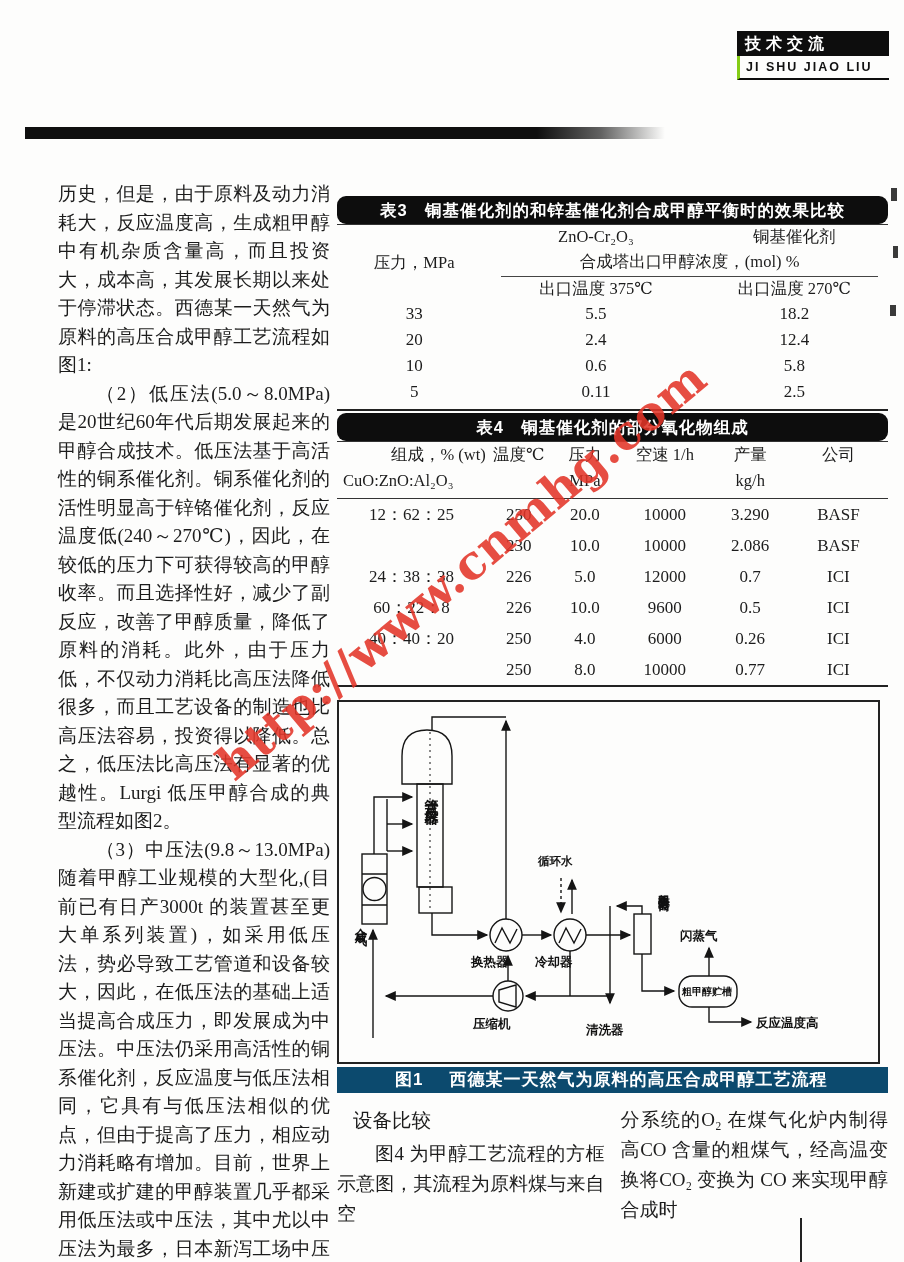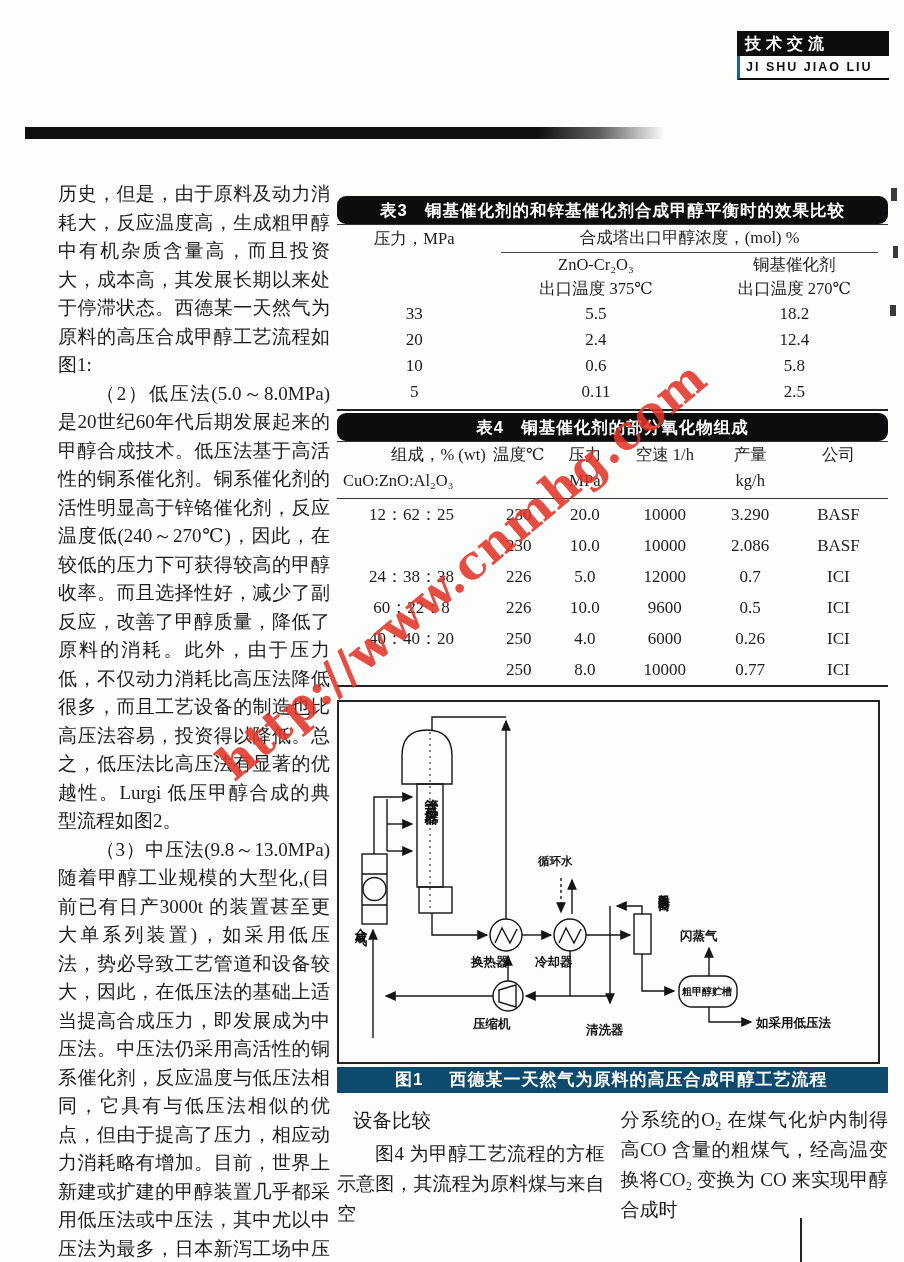--- a/index.html
+++ b/index.html
@@ -10,21 +10,21 @@
     color:#1c1c1c;
   }
   
   .hbadge{position:absolute;left:737px;top:31px;width:152px;}
   .hbadge .cn{
     background:#0d0d0d;color:#fff;height:25px;line-height:25px;
     font-family:"Liberation Sans","DejaVu Sans",sans-serif;
     font-weight:bold;font-size:16px;letter-spacing:5px;padding-left:8px;
   }
   .hbadge .py{
-    border-left:3px solid #0369a1;border-bottom:2px solid #0d0d0d;
+    border-left:3px solid #84cc16;border-bottom:2px solid #0d0d0d;
     height:22px;line-height:22px;
     font-family:"Liberation Sans","DejaVu Sans",sans-serif;
     font-weight:bold;font-size:12.5px;letter-spacing:2px;padding-left:6px;color:#111;
   }
   
   .toprule{
     position:absolute;left:25px;top:127px;width:640px;height:12px;
     background:linear-gradient(to right,#0f0f0f 0%,#0f0f0f 80%,rgba(15,15,15,.65) 90%,rgba(15,15,15,0) 100%);
   }
   
@@ -115,29 +115,29 @@
     <div>
       <div class="tbl-title">表3　铜基催化剂的和锌基催化剂合成甲醇平衡时的效果比较</div>
       <table class="dt t3">
         <colgroup>
             <col style="width:28%">
             <col style="width:38%">
             <col style="width:34%">
           </colgroup>
         <thead>
           <tr>
+            <td></td>
+            <td>ZnO-Cr₂O₃</td>
+            <td>铜基催化剂</td>
+          </tr>
+          <tr>
             <td>压力，MPa</td>
             <td colspan="2">
                 <span class="grp">合成塔出口甲醇浓度，(mol) %</span>
               </td>
-          </tr>
-          <tr>
-            <td></td>
-            <td>ZnO-Cr₂O₃</td>
-            <td>铜基催化剂</td>
           </tr>
           <tr>
             <td></td>
             <td>出口温度 375℃</td>
             <td>出口温度 270℃</td>
           </tr>
         </thead>
         <tbody>
           <tr>
             <td>33</td>
@@ -316,21 +316,21 @@
         <div class="flabel vtxt" style="left:83px;top:86px;font-size:14px;">管式反应器</div>
         <div class="flabel vtxt" style="left:12px;top:216px;">合成气</div>
         <div class="flabel" style="left:132px;top:252px;">换热器</div>
         <div class="flabel" style="left:196px;top:252px;">冷却器</div>
         <div class="flabel" style="left:134px;top:314px;">压缩机</div>
         <div class="flabel" style="left:247px;top:320px;">清洗器</div>
         <div class="flabel" style="left:199px;top:152px;font-size:11.5px;">循环水</div>
         <div class="flabel vtxt" style="left:316px;top:183px;font-size:11.5px;letter-spacing:1px;">粗甲醇分离器</div>
         <div class="flabel" style="left:341px;top:226px;">闪蒸气</div>
         <div class="flabel" style="left:343px;top:283px;font-size:10px;font-weight:700;">粗甲醇贮槽</div>
-        <div class="flabel" style="left:417px;top:313px;">如采用低压法</div>
+        <div class="flabel" style="left:417px;top:313px;">反应温度高</div>
       </div>
       <div class="figcap">
         <span class="fl">图1</span>
         <span class="ft">西德某一天然气为原料的高压合成甲醇工艺流程</span>
       </div>
     </div>
 
     <div class="bottomcols">
       <div class="bcol">
         <div class="bh">设备比较</div>

